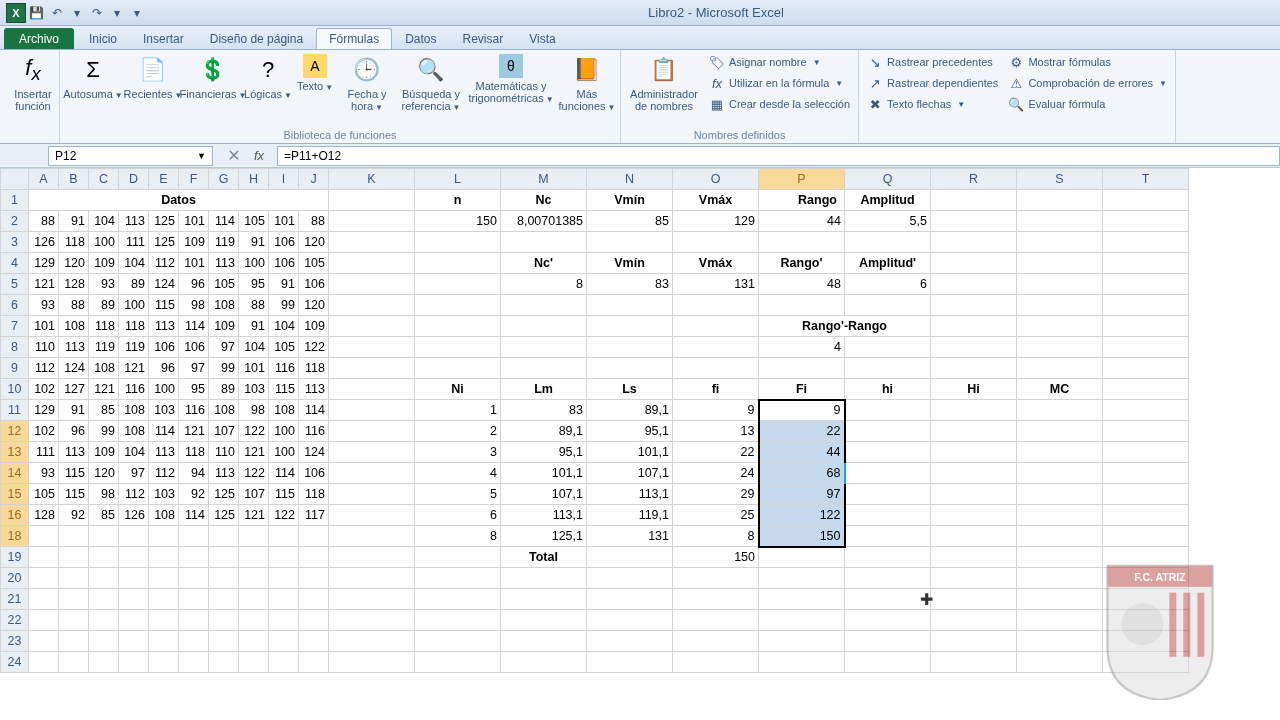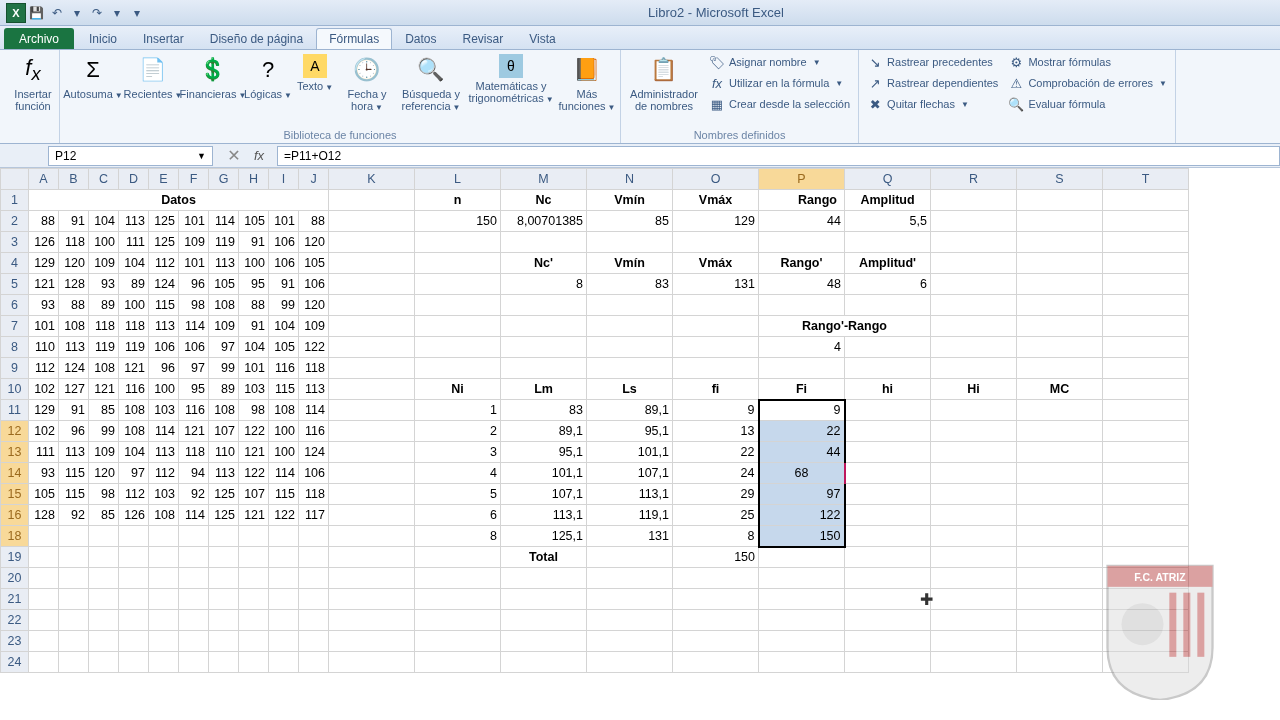--- a/index.html
+++ b/index.html
@@ -160,21 +160,21 @@
         <div class="ribbon-item-sm">
             <span class="sico">↘</span>
             <span>Rastrear precedentes</span>
           </div>
         <div class="ribbon-item-sm">
             <span class="sico">↗</span>
             <span>Rastrear dependientes</span>
           </div>
         <div class="ribbon-item-sm">
             <span class="sico">✖</span>
-            <span>Quitar flechas</span>
+            <span>Texto flechas</span>
             <span class="drop-arrow">▼</span>
           </div>
       </div>
       <div class="ribbon-col">
         <div class="ribbon-item-sm">
             <span class="sico">⚙</span>
             <span>Mostrar fórmulas</span>
           </div>
         <div class="ribbon-item-sm">
             <span class="sico">⚠</span>
@@ -529,21 +529,21 @@
           <td class="" style=";">94</td>
           <td class="" style=";">113</td>
           <td class="" style=";">122</td>
           <td class="" style=";">114</td>
           <td class="" style=";">106</td>
           <td class="" style=";"></td>
           <td class="" style=";">4</td>
           <td class="" style=";">101,1</td>
           <td class="" style=";">107,1</td>
           <td class="" style=";">24</td>
-          <td class=" selcell" style="border-left:2px solid #000;border-right:2px solid #be185d;text-align:center;">68</td>
+          <td class=" selcell" style="border-left:2px solid #000;border-right:2px solid #0ea5e9;">68</td>
           <td class="" style=";"></td>
           <td class="" style=";"></td>
           <td class="" style=";"></td>
           <td class="" style=";"></td>
         </tr>
         <tr>
           <th class="rowh sel">15</th>
           <td class="" style=";">105</td>
           <td class="" style=";">115</td>
           <td class="" style=";">98</td>

